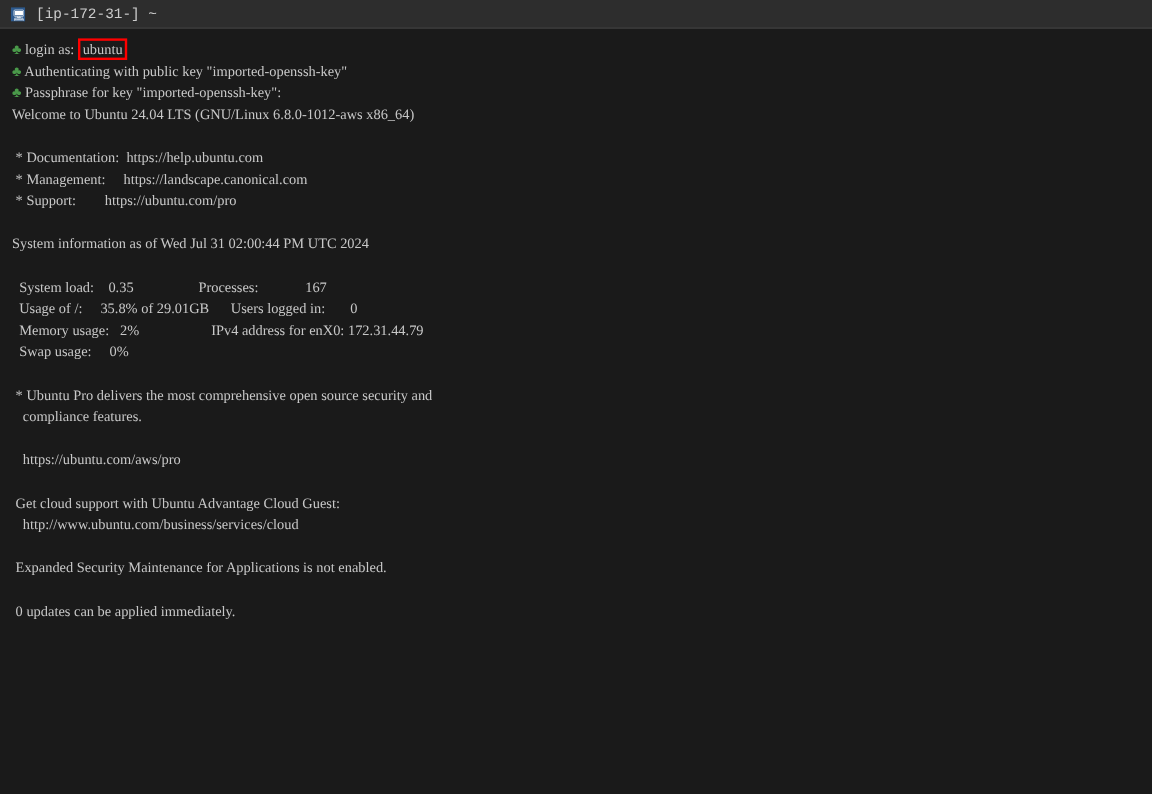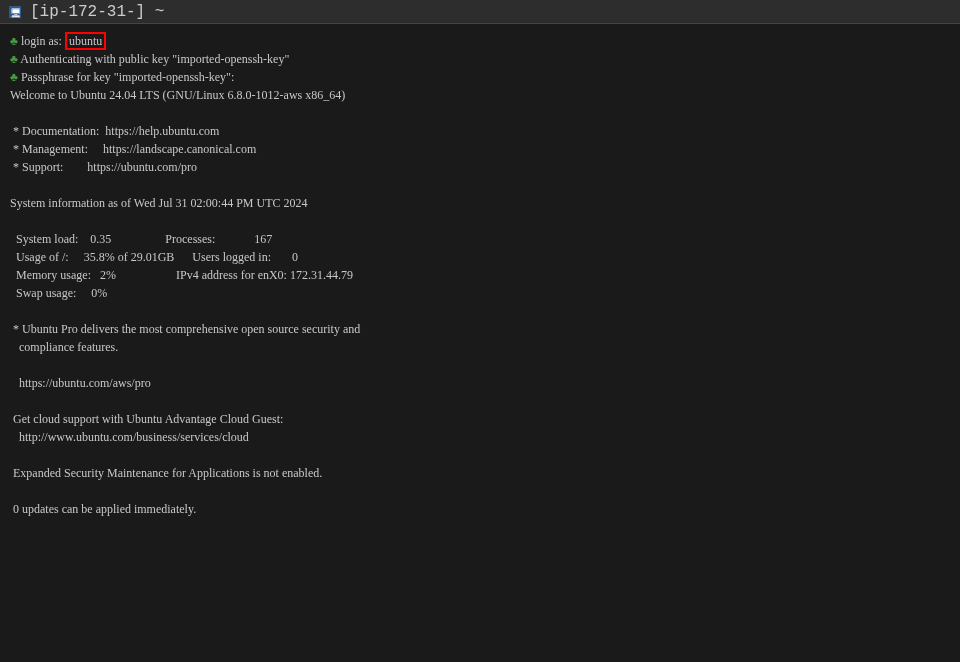--- a/index.html
+++ b/index.html
@@ -47,21 +47,21 @@
       justify-content: center;
     }
 
     .title-icon svg {
       width: 12px;
       height: 12px;
     }
 
     .title-text {
       color: #cccccc;
-      font-size: 16px;
+      font-size: 12px;
       font-family: 'Courier New', Courier, monospace;
     }
 
     .terminal-content {
       flex: 1;
       background-color: #1a1a1a;
       padding: 8px 10px;
       color: #c8c8c8;
       font-size: 13.5px;
       line-height: 1.5;

